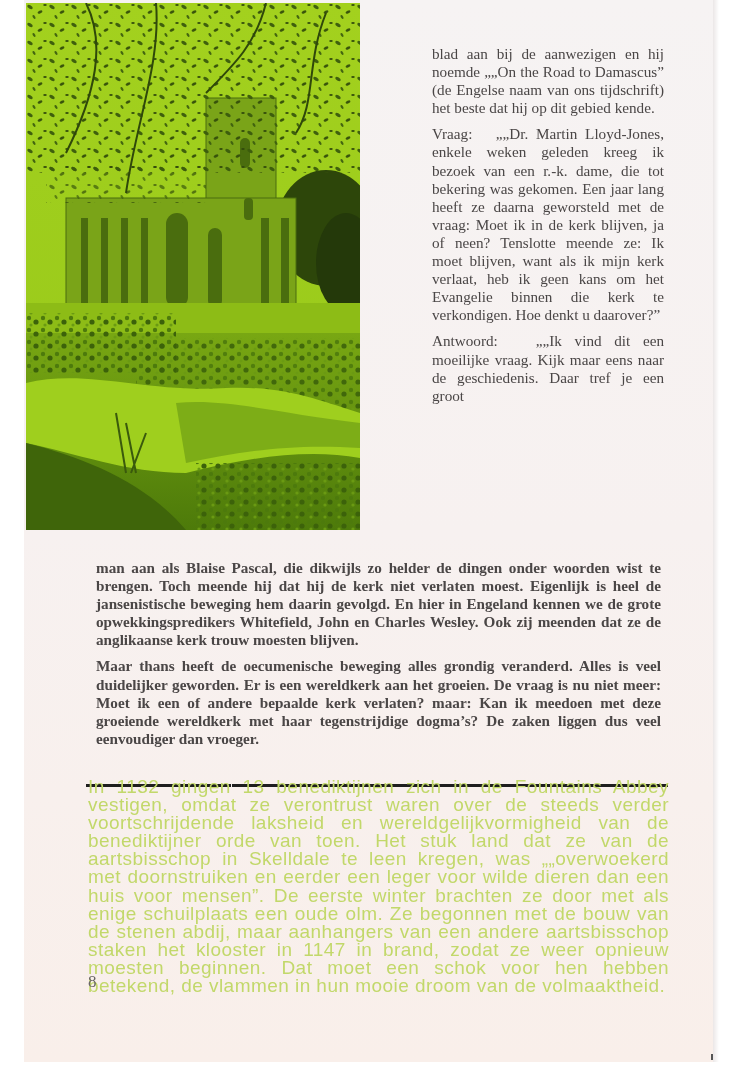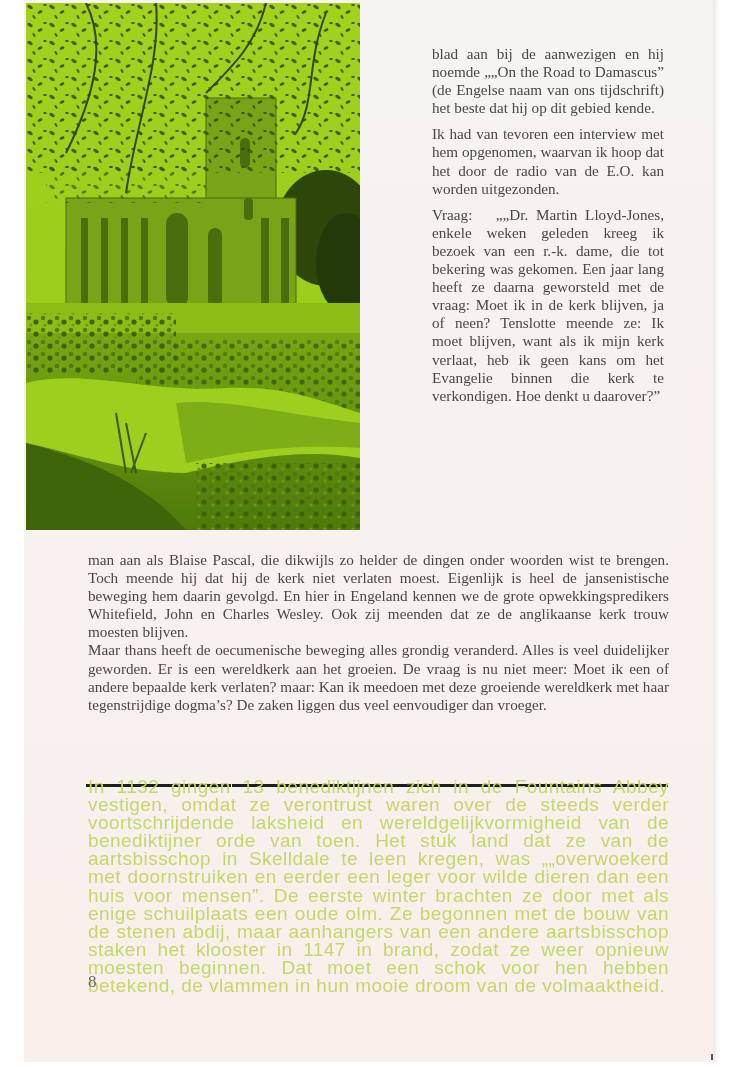--- a/index.html
+++ b/index.html
@@ -67,21 +67,21 @@
       position: absolute;
       left: 88px;
       top: 551px;
       width: 581px;
       font-family: "Liberation Serif", serif;
       font-size: 15.2px;
       line-height: 18.1px;
       color: #4a4646;
       text-align: justify;
     }
-    .col-full p { margin: 0; }
+    .col-full p { margin: 8px; font-weight: bold; }
 
     .rule {
       position: absolute;
       left: 86px;
       top: 784px;
       width: 582px;
       height: 3px;
       background: #1e1e1e;
     }
     .rule-break {
@@ -185,24 +185,26 @@
     <path d="M150 400 C 200 395, 250 410, 334 420 L 334 445 C 260 440, 210 450, 160 460 Z" fill="#6f9e14" opacity="0.7"></path>
 
     <path d="M0 440 C 60 455, 120 480, 160 527 L 0 527 Z" fill="#3f650a"></path>
     <rect x="170" y="460" width="164" height="67" fill="url(#foliage)"></rect>
     <path d="M90 410 L 100 470 M 100 420 L 110 470 M 120 430 L 105 470" stroke="#3a5a0c" stroke-width="2"></path>
   </svg>
 </div>
 
 <div class="col-right">
   <p>blad aan bij de aanwezigen en hij noemde „„On the Road to Damascus” (de Engelse naam van ons tijdschrift) het beste dat hij op dit gebied kende.</p>
-  <p class="gap">Ik had van tevoren een interview met hem opgenomen, waarvan ik hoop dat het door de radio van de E.O. kan worden uitgezonden.</p>
   <p>
     <span class="lbl">Vraag:</span>&nbsp;&nbsp;&nbsp;<span>„„Dr. Martin Lloyd-Jones, enkele weken geleden kreeg ik bezoek van een r.-k. dame, die tot bekering was gekomen. Een jaar lang heeft ze daarna geworsteld met de vraag: Moet ik in de kerk blijven, ja of neen? Tenslotte meende ze: Ik moet blijven, want als ik mijn kerk verlaat, heb ik geen kans om het Evangelie binnen die kerk te verkondigen. Hoe denkt u daarover?”</span>
   </p>
+  <p>
+    <span class="lbl">Antwoord:</span>&nbsp;&nbsp;&nbsp;<span>„„Ik vind dit een moeilijke vraag. Kijk maar eens naar de geschiedenis. Daar tref je een groot</span>
+  </p>
 </div>
 
 <div class="col-full">
   <p>man aan als Blaise Pascal, die dikwijls zo helder de dingen onder woorden wist te brengen. Toch meende hij dat hij de kerk niet verlaten moest. Eigenlijk is heel de jansenistische beweging hem daarin gevolgd. En hier in Engeland kennen we de grote opwekkingspredikers Whitefield, John en Charles Wesley. Ook zij meenden dat ze de anglikaanse kerk trouw moesten blijven.</p>
   <p>Maar thans heeft de oecumenische beweging alles grondig veranderd. Alles is veel duidelijker geworden. Er is een wereldkerk aan het groeien. De vraag is nu niet meer: Moet ik een of andere bepaalde kerk verlaten? maar: Kan ik meedoen met deze groeiende wereldkerk met haar tegenstrijdige dogma’s? De zaken liggen dus veel eenvoudiger dan vroeger.</p>
 </div>
 
 <div class="rule">
   <div class="rule-break"></div>
 </div>

